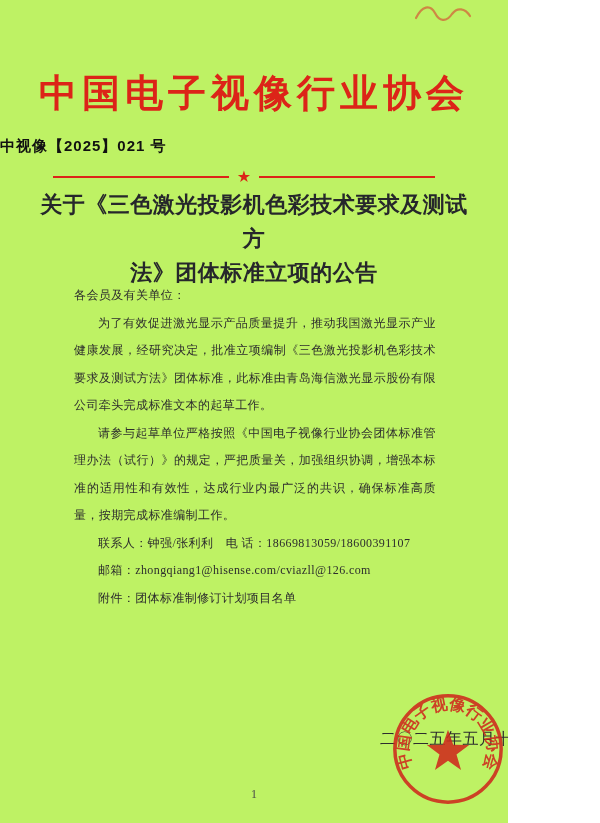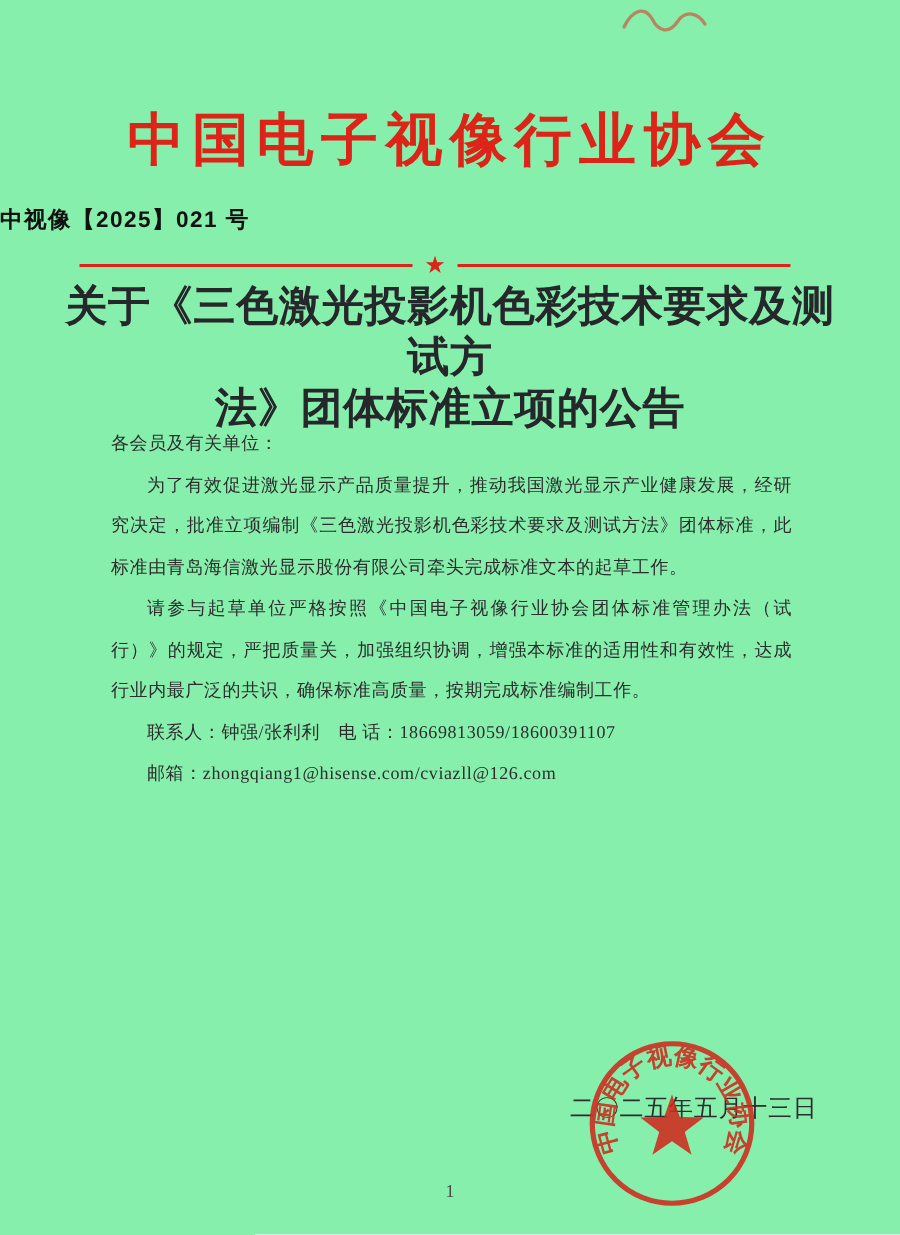--- a/index.html
+++ b/index.html
@@ -2,23 +2,23 @@
 <html><head>
 <meta charset="utf-8">
 <style>
   html, body {
     margin: 0;
     padding: 0;
     background: #ffffff;
   }
   .page {
     position: relative;
-    width: 600px;
+    width: 508px;
     height: 823px;
-    background: #86efac;
+    background: #bef264;
     overflow: hidden;
     font-family: "Liberation Serif", "DejaVu Serif", serif;
   }
   
   .stray-mark {
     position: absolute;
     left: 412px;
     top: 2px;
     width: 62px;
     height: 26px;
@@ -72,21 +72,21 @@
     margin: 0 8px;
     font-family: "DejaVu Sans", sans-serif;
   }
   
   .notice-title {
     position: absolute;
     top: 188px;
     left: 35px;
     right: 35px;
     text-align: center;
-    font-size: 28px;
+    font-size: 22px;
     font-weight: bold;
     line-height: 34px;
     color: #26272b;
     letter-spacing: 0.5px;
   }
   
   .content {
     position: absolute;
     top: 282px;
     left: 74px;
@@ -161,20 +161,21 @@
     <div>关于《三色激光投影机色彩技术要求及测试方</div>
     <div>法》团体标准立项的公告</div>
   </div>
 
   <div class="content">
     <p>各会员及有关单位：</p>
     <p class="para">为了有效促进激光显示产品质量提升，推动我国激光显示产业健康发展，经研究决定，批准立项编制《三色激光投影机色彩技术要求及测试方法》团体标准，此标准由青岛海信激光显示股份有限公司牵头完成标准文本的起草工作。</p>
     <p class="para">请参与起草单位严格按照《中国电子视像行业协会团体标准管理办法（试行）》的规定，严把质量关，加强组织协调，增强本标准的适用性和有效性，达成行业内最广泛的共识，确保标准高质量，按期完成标准编制工作。</p>
     <p class="contact">联系人：钟强/张利利　电 话：18669813059/18600391107</p>
     <p class="contact">邮箱：zhongqiang1@hisense.com/cviazll@126.com</p>
+    <p class="contact">附件：团体标准制修订计划项目名单</p>
   </div>
 
   <div class="doc-date">二〇二五年五月十三日</div>
 
   <svg class="seal" viewBox="0 0 120 120">
     <circle cx="60" cy="60" r="55" fill="none" stroke="#cf2a1d" stroke-width="3.6"></circle>
     <defs>
       <path id="sealArc" d="M 24.5 80.5 A 41 41 0 1 1 95.5 80.5" fill="none"></path>
     </defs>
     <text fill="#cf2a1d" font-size="16.5" font-weight="bold" font-family="Liberation Serif, DejaVu Serif, serif">

